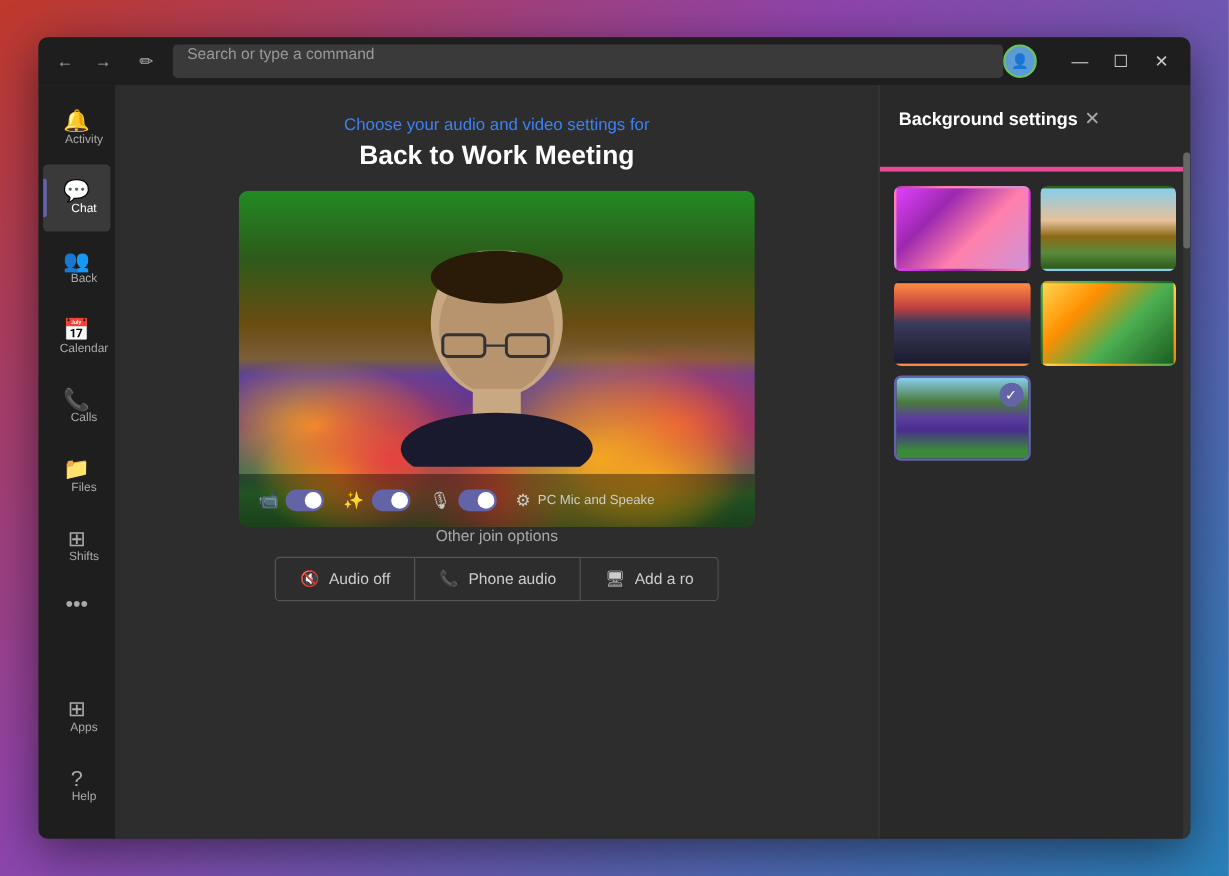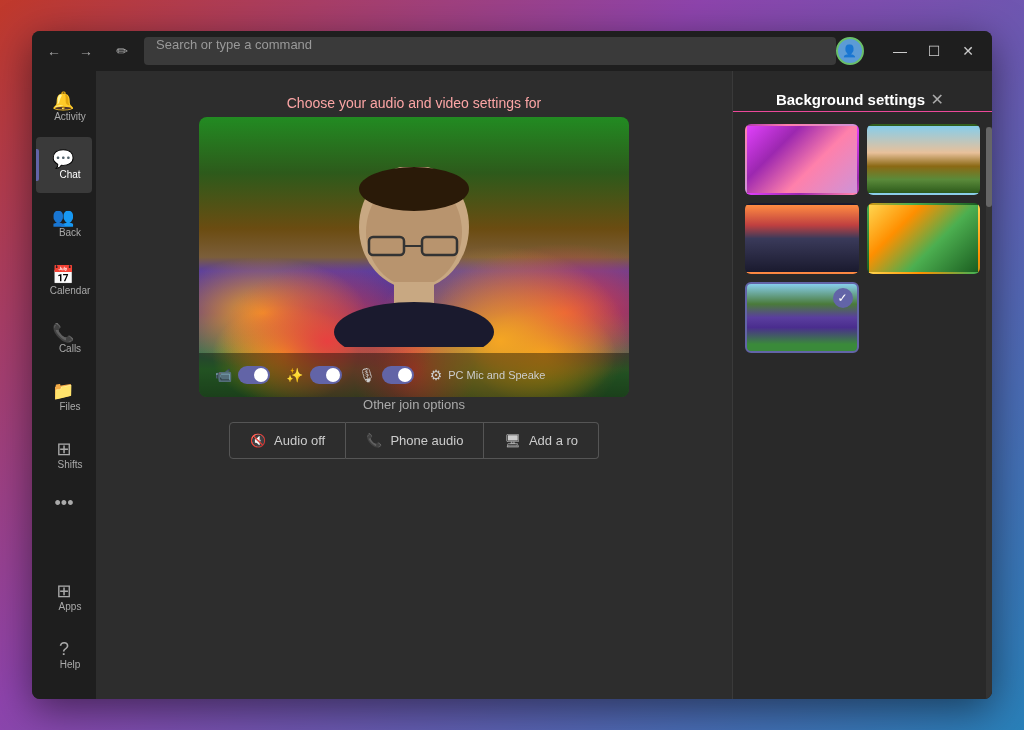--- a/index.html
+++ b/index.html
@@ -197,21 +197,21 @@
 
     .meeting-setup {
       display: flex;
       flex-direction: column;
       align-items: center;
       padding: 24px 20px 16px;
       width: 100%;
     }
 
     .meeting-subtitle {
-      color: #fca5a5;
+      color: #3b82f6;
       font-size: 14px;
       margin-bottom: 6px;
     }
 
     .meeting-title {
       color: #fff;
       font-size: 22px;
       font-weight: 700;
       margin-bottom: 16px;
     }
@@ -355,23 +355,23 @@
       border-left: 1px solid #3a3a3a;
       display: flex;
       flex-direction: column;
       overflow: hidden;
       flex-shrink: 0;
     }
 
     .panel-header {
       display: flex;
       align-items: center;
-      justify-content: center;
-      padding: 16px 16px 0;
-      border-bottom: 1px solid #ec4899;
+      justify-content: flex-start;
+      padding: 16px 16px 28px;
+      border-bottom: 4px solid #ec4899;
     }
 
     .panel-title {
       color: #fff;
       font-size: 15px;
       font-weight: 700;
     }
 
     .panel-close {
       background: transparent;
@@ -511,20 +511,21 @@
         <div class="sidebar-item">
           <span class="sidebar-icon">?</span>
           <span class="sidebar-label">Help</span>
         </div>
       </div>
     </div>
 
     <div class="content-area">
       <div class="meeting-setup">
         <div class="meeting-subtitle">Choose your audio and video settings for</div>
+        <div class="meeting-title">Back to Work Meeting</div>
 
         <div class="video-preview">
           <div class="garden-bg video-bg"></div>
 
           <div style="position:absolute;bottom:50px;left:50%;transform:translateX(-50%);width:200px;height:180px;">
             <svg width="200" height="180" viewBox="0 0 200 180">
 
               <ellipse cx="100" cy="60" rx="55" ry="62" fill="#c8a882"></ellipse>
 
               <ellipse cx="100" cy="65" rx="48" ry="55" fill="#b8946e"></ellipse>

